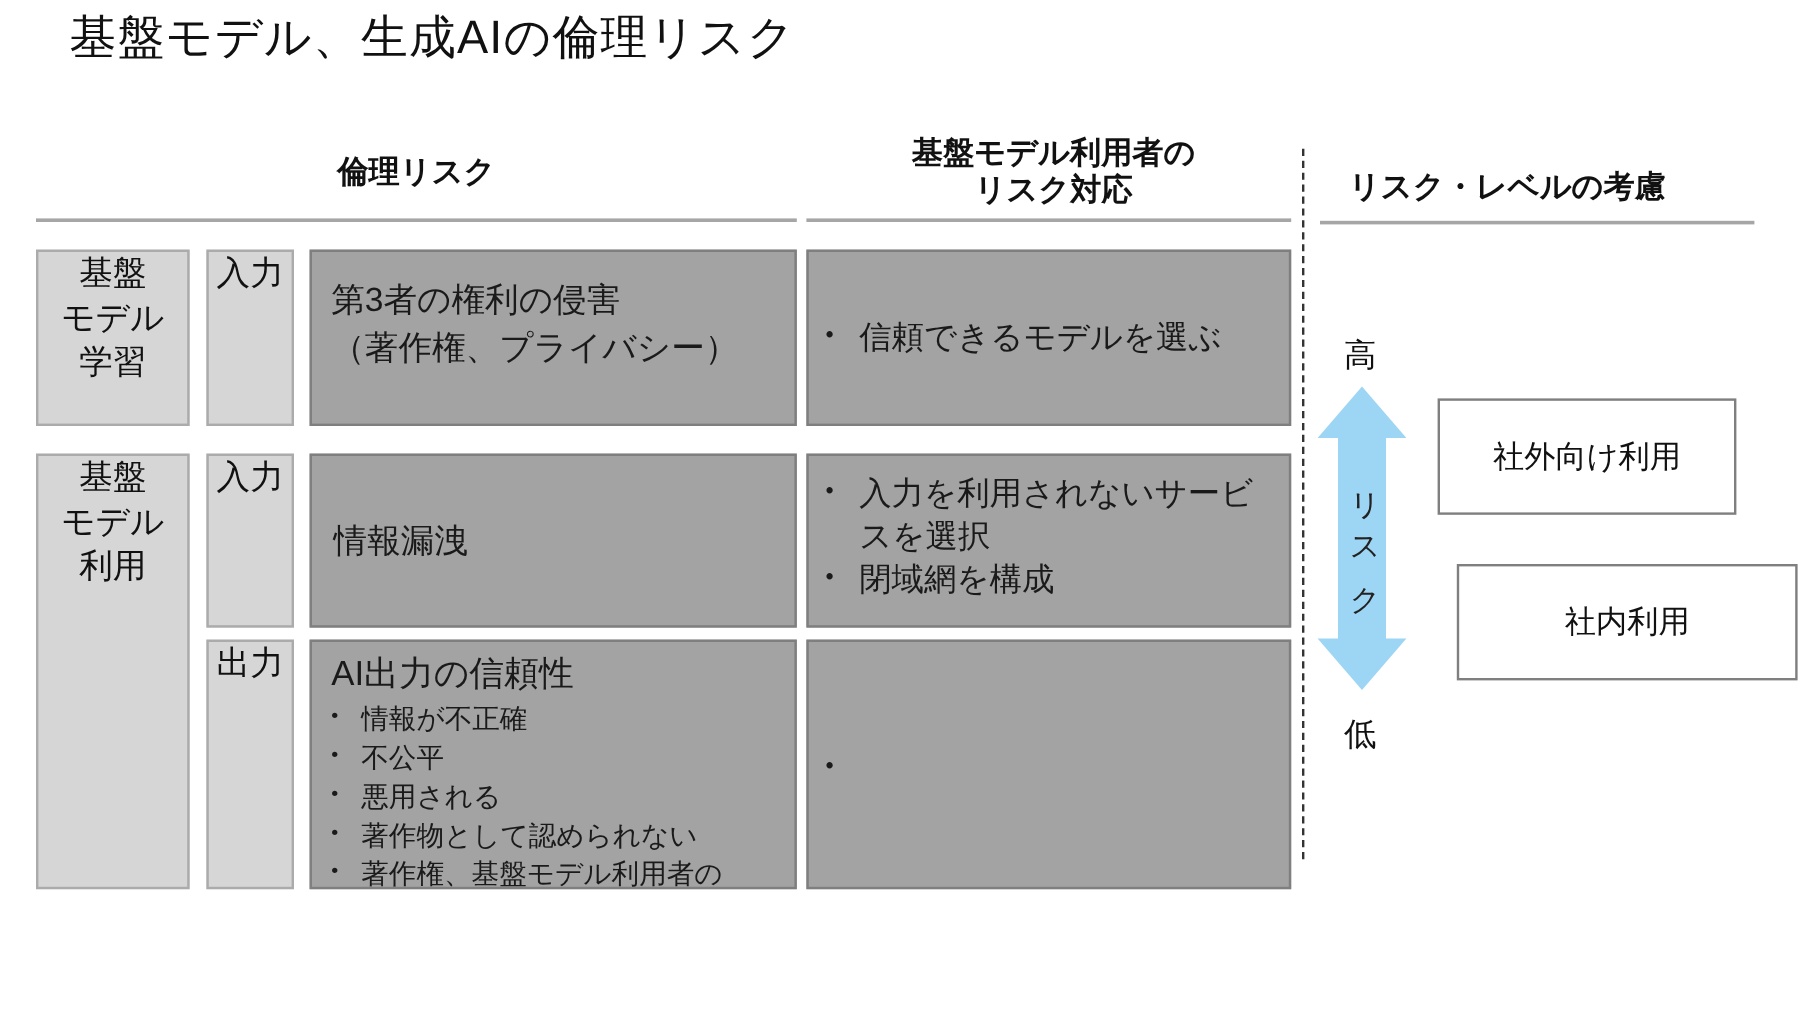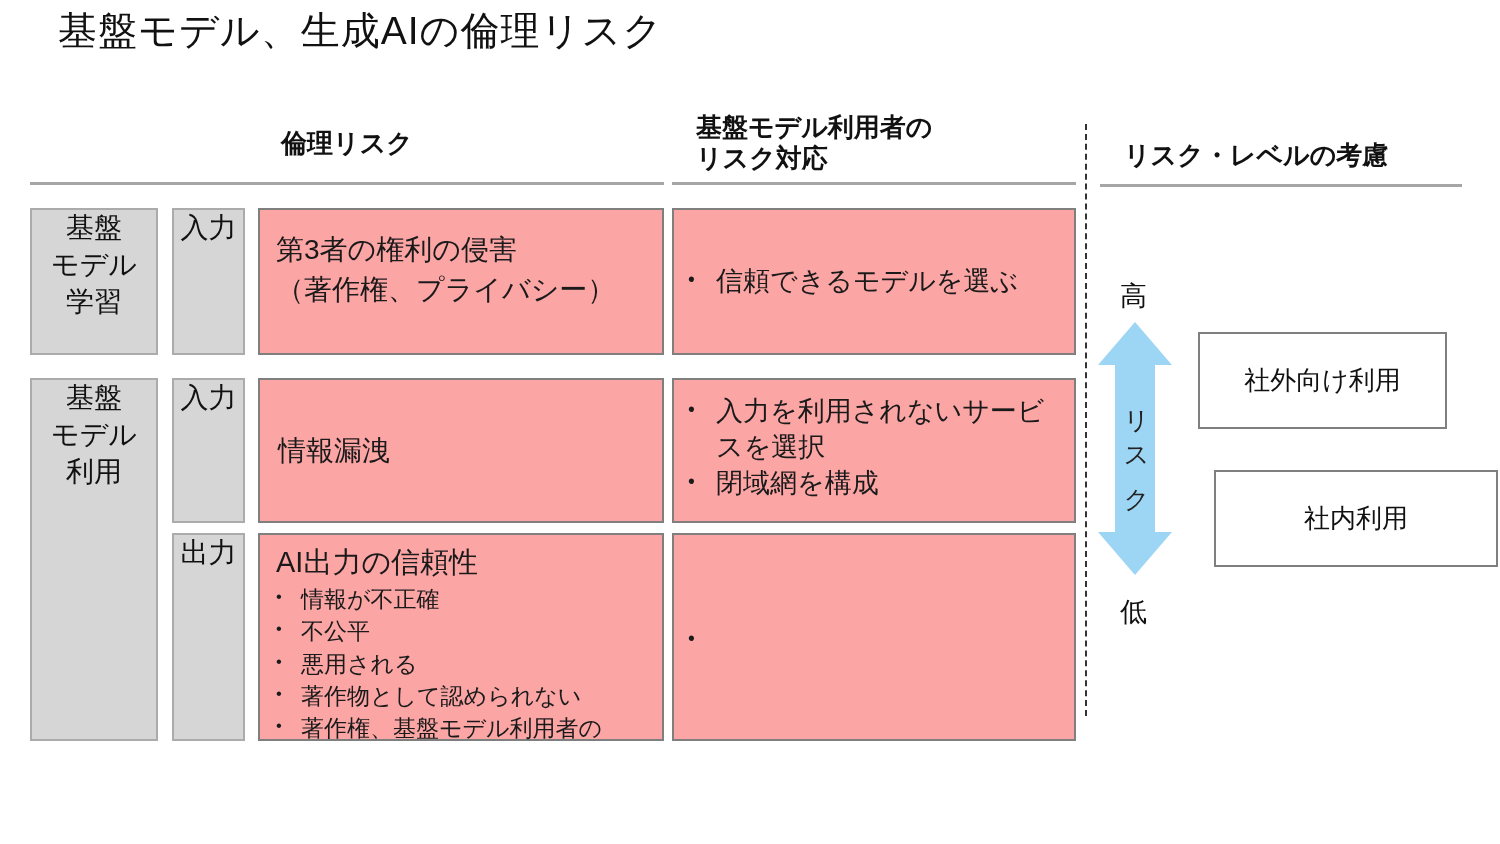--- a/index.html
+++ b/index.html
@@ -12,40 +12,40 @@
   }
   *{margin:0;padding:0;box-sizing:border-box;}
   html,body{background:#fff;}
   body{font-family:"Liberation Sans","DejaVu Sans",sans-serif;color:var(--text);}
   .slide{position:relative;width:1500px;height:844px;background:#fff;overflow:hidden;}
 
   .title{position:absolute;left:58px;top:4px;font-size:39px;font-weight:500;letter-spacing:1px;color:#111;}
 
   .col-header{position:absolute;font-size:26px;font-weight:bold;color:#111;line-height:1.2;}
   .hdr-ethics{left:30px;top:128px;width:634px;text-align:center;}
-  .hdr-response{left:696px;top:112px;width:404px;}
+  .hdr-response{left:676px;top:112px;width:404px;text-align:center;}
   .hdr-risklevel{left:1124px;top:140px;}
 
   .rule{position:absolute;height:3px;background:var(--rule);}
   .rule-1{left:30px;top:182px;width:634px;}
   .rule-2{left:672px;top:182px;width:404px;}
   .rule-3{left:1100px;top:184px;width:362px;}
 
   .divider{position:absolute;left:1085px;top:124px;height:592px;width:0;border-left:2px dashed #333;}
 
   .graybox{position:absolute;background:var(--gray-fill);border:2px solid var(--gray-border);
     display:flex;align-items:flex-start;justify-content:center;text-align:center;
     font-size:28px;line-height:1.32;color:#111;}
   .stage-training{left:30px;top:208px;width:128px;height:147px;}
   .stage-usage{left:30px;top:378px;width:128px;height:363px;}
   .io-1{left:172px;top:208px;width:73px;height:147px;}
   .io-2{left:172px;top:378px;width:73px;height:145px;}
   .io-3{left:172px;top:533px;width:73px;height:208px;}
 
-  .whitebox{position:absolute;background:#fca5a5;border:2px solid var(--box-border);}
+  .whitebox{position:absolute;background:#a3a3a3;border:2px solid var(--box-border);}
   .risk-1{left:258px;top:208px;width:406px;height:147px;padding:20px 14px 0 16px;font-size:28px;line-height:1.42;}
   .risk-2{left:258px;top:378px;width:406px;height:145px;display:flex;align-items:center;padding-left:18px;font-size:28px;}
   .risk-3{left:258px;top:533px;width:406px;height:208px;padding:9px 8px 0 16px;}
   .risk-3 .risk-title{font-size:29px;line-height:1.25;margin-bottom:3px;}
   .resp-1{left:672px;top:208px;width:404px;height:147px;display:flex;flex-direction:column;justify-content:center;padding:0 6px 0 14px;}
   .resp-2{left:672px;top:378px;width:404px;height:145px;padding:14px 6px 0 14px;}
   .resp-3{left:672px;top:533px;width:404px;height:208px;display:flex;flex-direction:column;justify-content:center;padding:0 6px 0 14px;}
 
   .bullet{display:flex;font-size:27px;line-height:1.33;}
   .bullet .mark{flex:none;width:28px;font-size:0.72em;padding-top:3px;}

